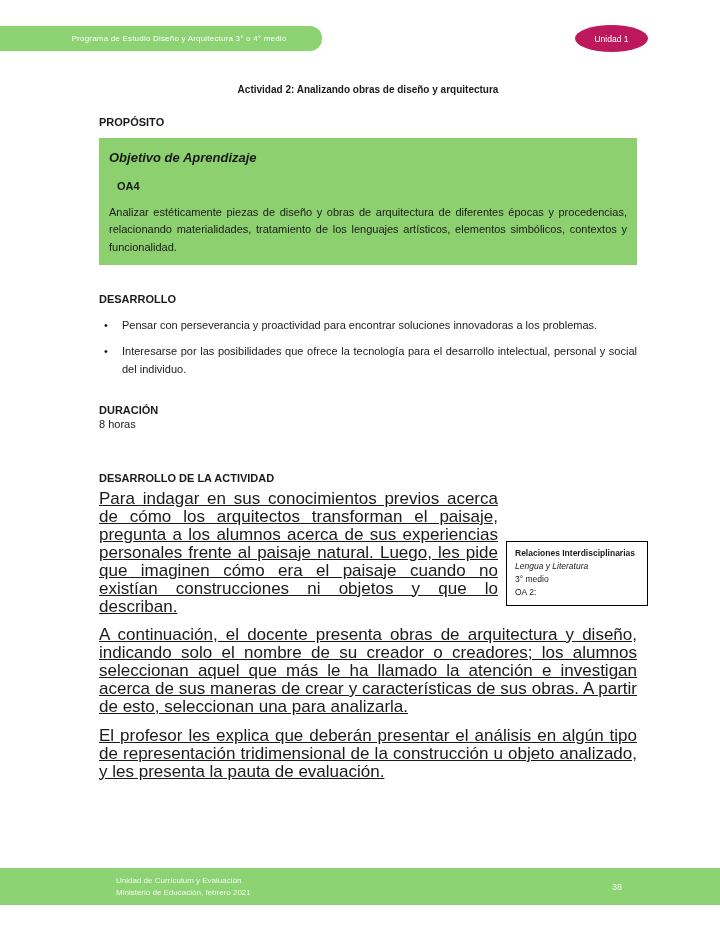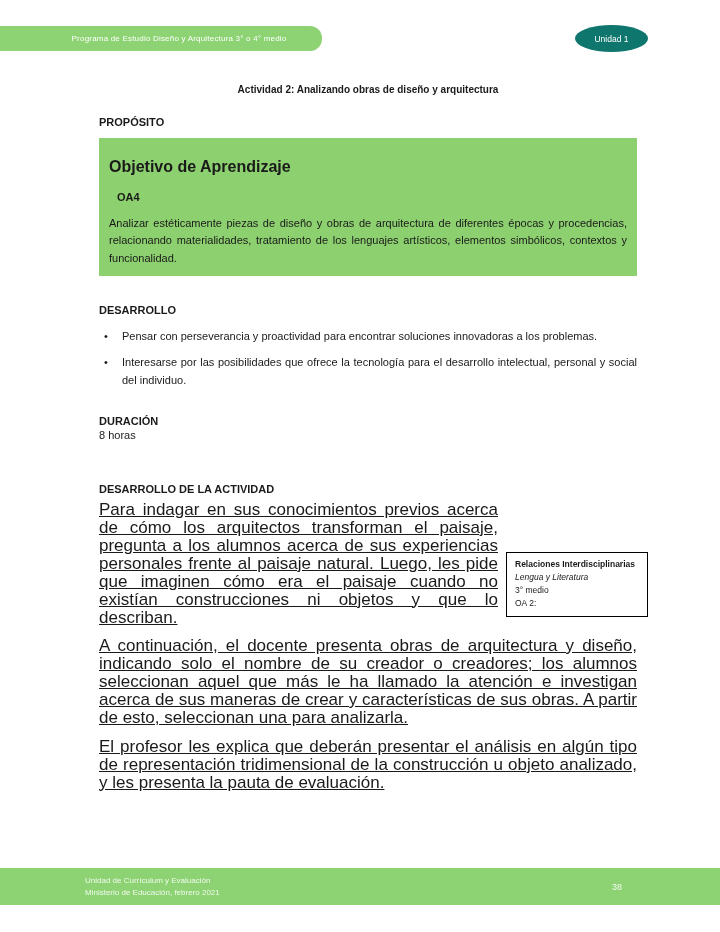--- a/index.html
+++ b/index.html
@@ -24,21 +24,21 @@
     background: #8dd373;
     border-radius: 0 12px 12px 0;
     color: #ffffff;
     font-size: 8px; letter-spacing: 0.2px;
     display: flex; align-items: center; justify-content: center;
     padding-left: 36px;
   }
   .unit-badge {
     position: absolute; left: 575px; top: 25px;
     width: 73px; height: 27px;
-    background: #0f766e;
+    background: #be185d;
     border-radius: 50%;
     color: #ffffff;
     font-size: 8.5px;
     display: flex; align-items: center; justify-content: center;
   }
 
   
   .content {
     position: absolute; left: 99px; top: 84px; width: 538px;
   }
@@ -57,22 +57,23 @@
     text-align: justify;
   }
   .proposito-body { margin-bottom: 21px; }
 
   .oa-box {
     background: #8dd06f;
     padding: 8px 10px 9px 10px;
     margin-bottom: 28px;
   }
   .oa-box .oa-heading {
-    font-size: 16px; font-weight: bold;
-    margin: 12px 0 13px 0;
+    font-size: 13px; font-weight: bold;
+    margin: 4px 0 13px 0;
+    font-style: italic;
   }
   .oa-box .oa-code {
     font-size: 11px; font-weight: bold;
     margin: 8px; line-height: 17.5px;
   }
   .oa-box .oa-body { margin: 0; }
 
   .actitudes-list {
     margin: 0 0 26px 0; padding: 0;
     list-style: none;
@@ -113,21 +114,21 @@
   }
   .interdis-box .ib-head { font-weight: bold; }
   .interdis-box .ib-italic { font-style: italic; }
 
   
   .footer-bar {
     position: absolute; left: 0; top: 868px;
     width: 720px; height: 37px;
     background: #8dd373;
     display: flex; align-items: center; justify-content: space-between;
-    padding: 0 98px 0 85px;
+    padding: 0 98px 0 116px;
     color: rgba(255,255,255,0.88);
   }
   .footer-left { font-size: 8px; line-height: 12px; }
   .footer-page { font-size: 9px; }
 </style>
 </head>
 <body>
 
 <div class="page">
 

